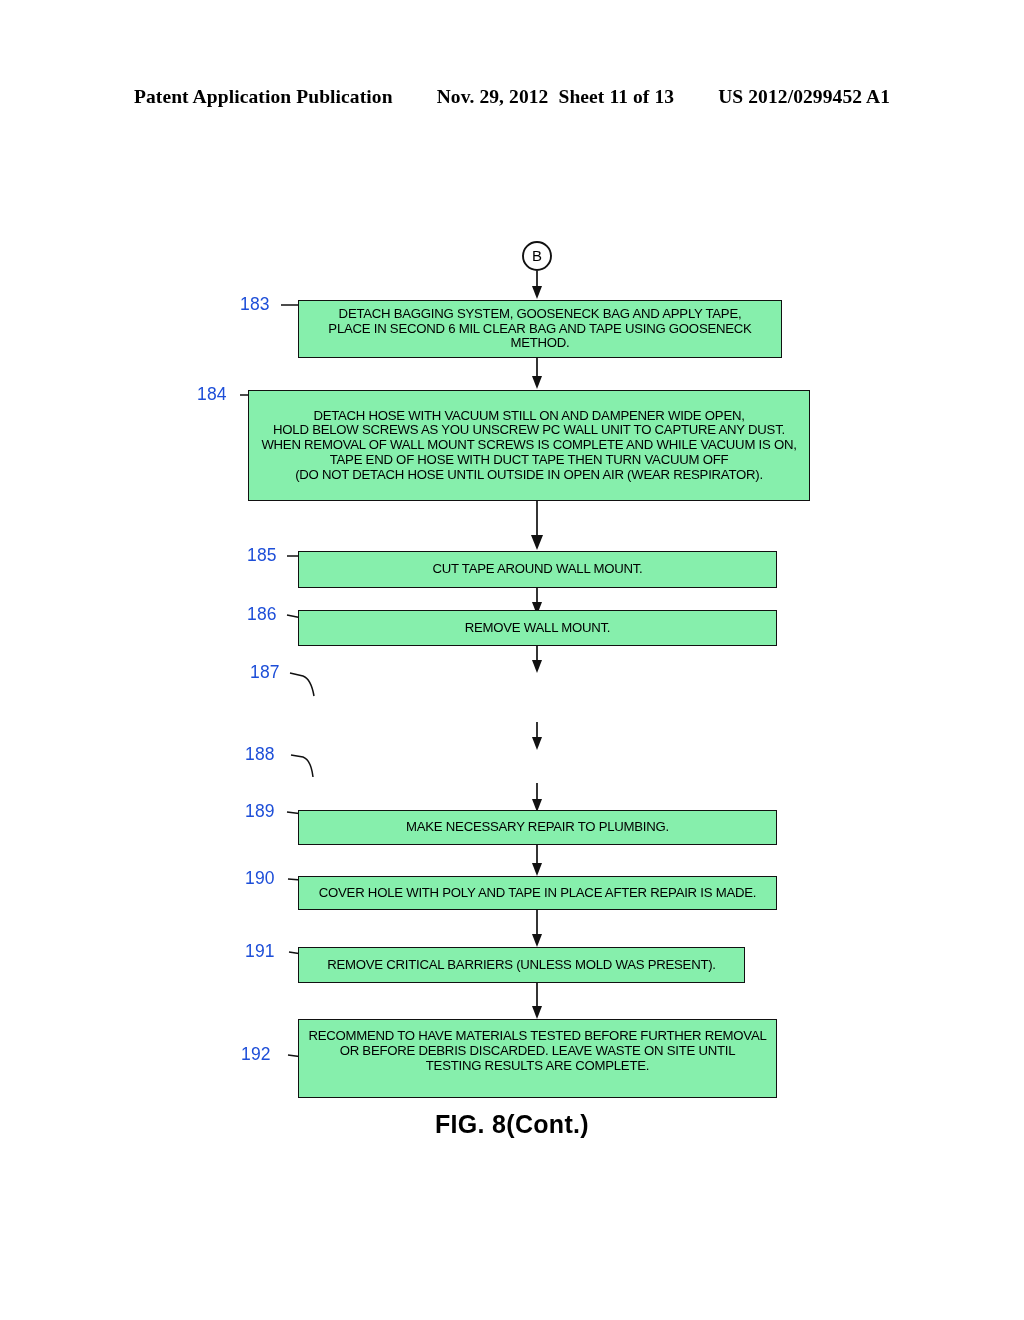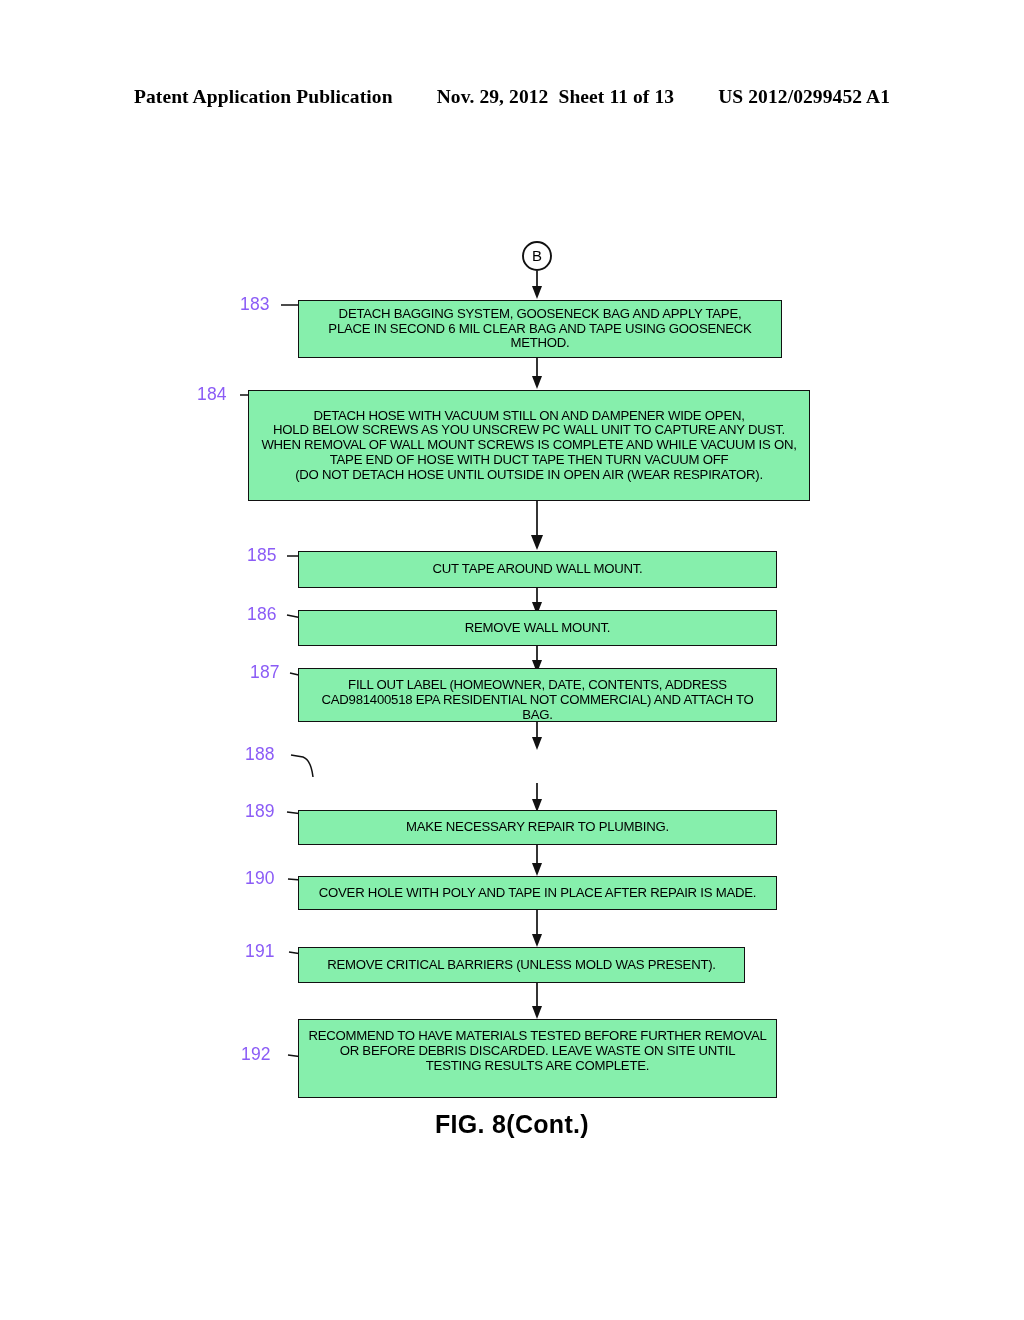--- a/index.html
+++ b/index.html
@@ -72,21 +72,21 @@
     align-items: flex-start;
     padding-top: 9px;
   }
 
   
   .ref {
     position: absolute;
     font-family: "Liberation Sans", sans-serif;
     font-size: 17.5px;
     letter-spacing: 0.2px;
-    color: #8b5cf6;
+    color: #1d4ed8;
     white-space: nowrap;
   }
 
   
   .conn-label {
     position: absolute;
     font-family: "Liberation Sans", sans-serif;
     font-size: 15px;
     font-weight: normal;
     text-align: center;
@@ -188,22 +188,20 @@
   <div class="node" style="left:248px; top:390px; width:562px; height:111px;">DETACH HOSE WITH VACUUM STILL ON AND DAMPENER WIDE OPEN,
 HOLD BELOW SCREWS AS YOU UNSCREW PC WALL UNIT TO CAPTURE ANY DUST.
 WHEN REMOVAL OF WALL MOUNT SCREWS IS COMPLETE AND WHILE VACUUM IS ON,
 TAPE END OF HOSE WITH DUCT TAPE THEN TURN VACUUM OFF
 (DO NOT DETACH HOSE UNTIL OUTSIDE IN OPEN AIR (WEAR RESPIRATOR).</div>
 
   <div class="node" style="left:298px; top:551px; width:479px; height:37px;">CUT TAPE AROUND WALL MOUNT.</div>
 
   <div class="node" style="left:298px; top:610px; width:479px; height:36px;">REMOVE WALL MOUNT.</div>
 
-  <div class="node top-aligned" style="left:298px; top:668px; width:479px; height:54px;">FILL OUT LABEL (HOMEOWNER, DATE, CONTENTS, ADDRESS
-CAD981400518 EPA RESIDENTIAL NOT COMMERCIAL) AND ATTACH TO BAG.</div>
 
 
   <div class="node" style="left:298px; top:876px; width:479px; height:34px;">COVER HOLE WITH POLY AND TAPE IN PLACE AFTER REPAIR IS MADE.</div>
 
   <div class="node" style="left:298px; top:810px; width:479px; height:35px;">MAKE NECESSARY REPAIR TO PLUMBING.</div>
 
   <div class="node" style="left:298px; top:947px; width:447px; height:36px;">REMOVE CRITICAL BARRIERS (UNLESS MOLD WAS PRESENT).</div>
 
   <div class="node top-aligned" style="left:298px; top:1019px; width:479px; height:79px;">RECOMMEND TO HAVE MATERIALS TESTED BEFORE FURTHER REMOVAL
 OR BEFORE DEBRIS DISCARDED. LEAVE WASTE ON SITE UNTIL

